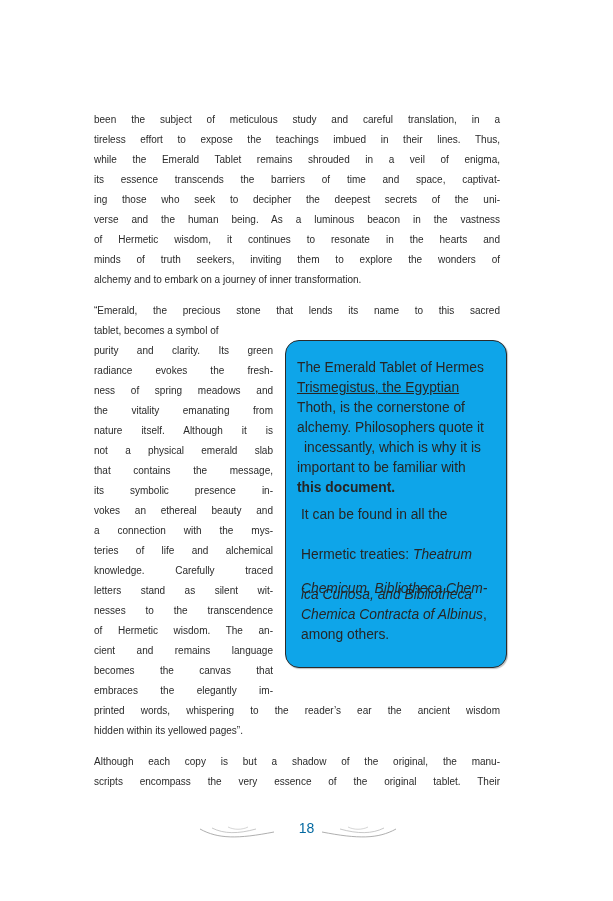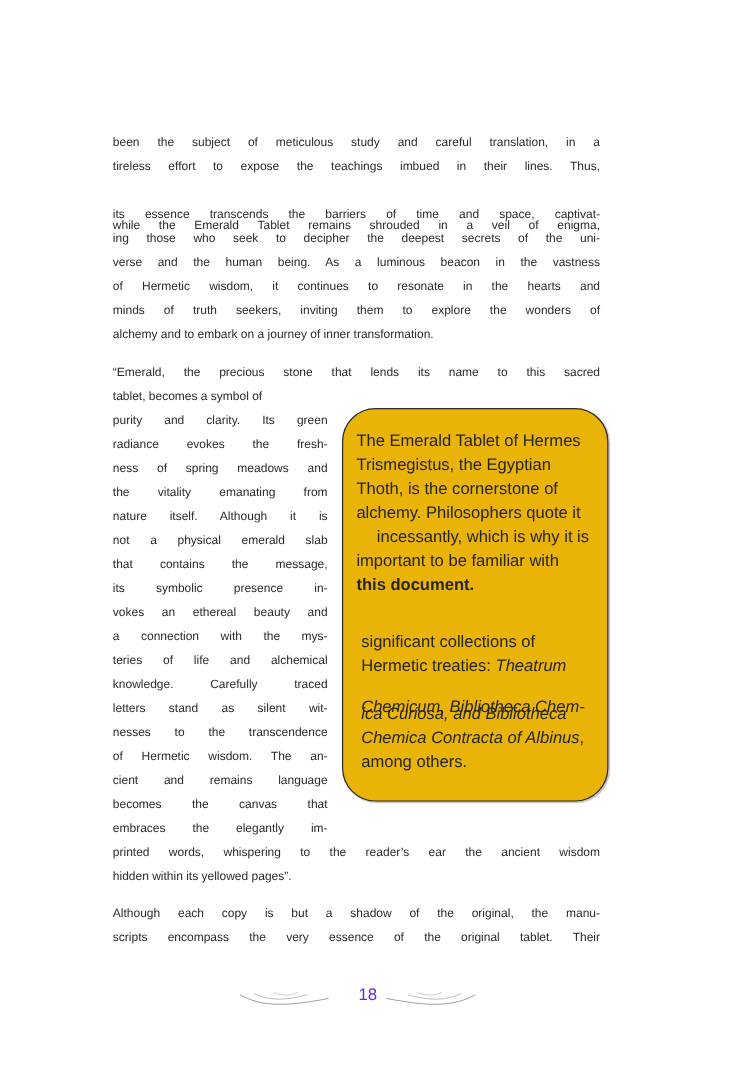--- a/index.html
+++ b/index.html
@@ -1,34 +1,34 @@
 <!DOCTYPE html>
 <html><head>
 <meta charset="utf-8">
 <style>
   html, body { margin: 0; padding: 0; background: #ffffff; }
   body { width: 613px; height: 901px; position: relative; overflow: hidden;
          font-family: "Liberation Sans", sans-serif; color: #2a2a2a; }
   .line { position: absolute; white-space: nowrap; font-size: 10px; line-height: 20px; height: 20px; }
   .just { text-align: justify; text-align-last: justify; }
   .box { position: absolute; left: 285px; top: 340px; width: 220px; height: 326px;
-         background: #eab308; border: 1.5px solid #2b2b2b; border-radius: 28px;
+         background: #0ea5e9; border: 1.5px solid #2b2b2b; border-radius: 14px;
          box-shadow: 1px 1px 1px rgba(0,0,0,0.25); }
   .bline { position: absolute; white-space: nowrap; font-size: 13.8px; line-height: 20px; color: #262626; }
   .it { font-style: italic; }
-  .pagenum { position: absolute; left: 0; width: 613px; top: 820px; text-align: center; font-size: 14px; color: #6d28d9; }
+  .pagenum { position: absolute; left: 0; width: 613px; top: 820px; text-align: center; font-size: 14px; color: #0369a1; }
   .orn { position: absolute; top: 823px; }
 </style>
 </head>
 <body>
 
 <div>
   <div class="line just" style="left:94px;top:110px;width:406px;">been the subject of meticulous study and careful translation, in a</div>
   <div class="line just" style="left:94px;top:130px;width:406px;">tireless effort to expose the teachings imbued in their lines. Thus,</div>
-  <div class="line just" style="left:94px;top:150px;width:406px;margin-top:29px;">while the Emerald Tablet remains shrouded in a veil of enigma,</div>
+  <div class="line just" style="left:94px;top:150px;width:406px;">while the Emerald Tablet remains shrouded in a veil of enigma,</div>
   <div class="line just" style="left:94px;top:170px;width:406px;">its essence transcends the barriers of time and space, captivat-</div>
   <div class="line just" style="left:94px;top:190px;width:406px;">ing those who seek to decipher the deepest secrets of the uni-</div>
   <div class="line just" style="left:94px;top:210px;width:406px;">verse and the human being. As a luminous beacon in the vastness</div>
   <div class="line just" style="left:94px;top:230px;width:406px;">of Hermetic wisdom, it continues to resonate in the hearts and</div>
   <div class="line just" style="left:94px;top:250px;width:406px;">minds of truth seekers, inviting them to explore the wonders of</div>
   <div class="line" style="left:94px;top:270px;">alchemy and to embark on a journey of inner transformation.</div>
 </div>
 
 <div>
   <div class="line just" style="left:94px;top:301px;width:406px;">“Emerald, the precious stone that lends its name to this sacred</div>
@@ -50,28 +50,28 @@
   <div class="line just" style="left:94px;top:621px;width:179px;">of Hermetic wisdom. The an-</div>
   <div class="line just" style="left:94px;top:641px;width:179px;">cient and remains language</div>
   <div class="line just" style="left:94px;top:661px;width:179px;">becomes the canvas that</div>
   <div class="line just" style="left:94px;top:681px;width:179px;">embraces the elegantly im-</div>
   <div class="line just" style="left:94px;top:701px;width:406px;">printed words, whispering to the reader’s ear the ancient wisdom</div>
   <div class="line" style="left:94px;top:721px;">hidden within its yellowed pages”.</div>
 </div>
 
 <div class="box">
   <div class="bline" style="left:11px;top:17px;">The Emerald Tablet of Hermes</div>
-  <div class="bline" style="left:11px;top:37px;">Trismegistus, the Egyptian</div>
+  <div class="bline" style="left:11px;top:37px;text-decoration:underline;">Trismegistus, the Egyptian</div>
   <div class="bline" style="left:11px;top:77px;">alchemy. Philosophers quote it</div>
   <div class="bline" style="left:11px;top:57px;">Thoth, is the cornerstone of</div>
-  <div class="bline" style="left:28px;top:97px;text-align:center;">incessantly, which is why it is</div>
+  <div class="bline" style="left:18px;top:97px;text-align:center;">incessantly, which is why it is</div>
   <div class="bline" style="left:11px;top:117px;">important to be familiar with</div>
   <div class="bline" style="left:11px;top:137px;font-weight:bold;">this document.</div>
 
-  <div class="bline" style="left:15px;top:184px;">significant collections of</div>
+  <div class="bline" style="left:15px;top:164px;">It can be found in all the</div>
   <div class="bline" style="left:15px;top:204px;text-align:right;">
     <span>Hermetic treaties: </span><span class="it">Theatrum</span>
   </div>
   <div class="bline it" style="left:15px;top:238px;">Chemicum, Bibliotheca Chem-</div>
   <div class="bline it" style="left:15px;top:244px;">ica Curiosa, and Bibliotheca</div>
   <div class="bline" style="left:15px;top:264px;">
     <span class="it">Chemica Contracta of Albinus</span><span>,</span>
   </div>
   <div class="bline" style="left:15px;top:284px;">among others.</div>
 </div>

